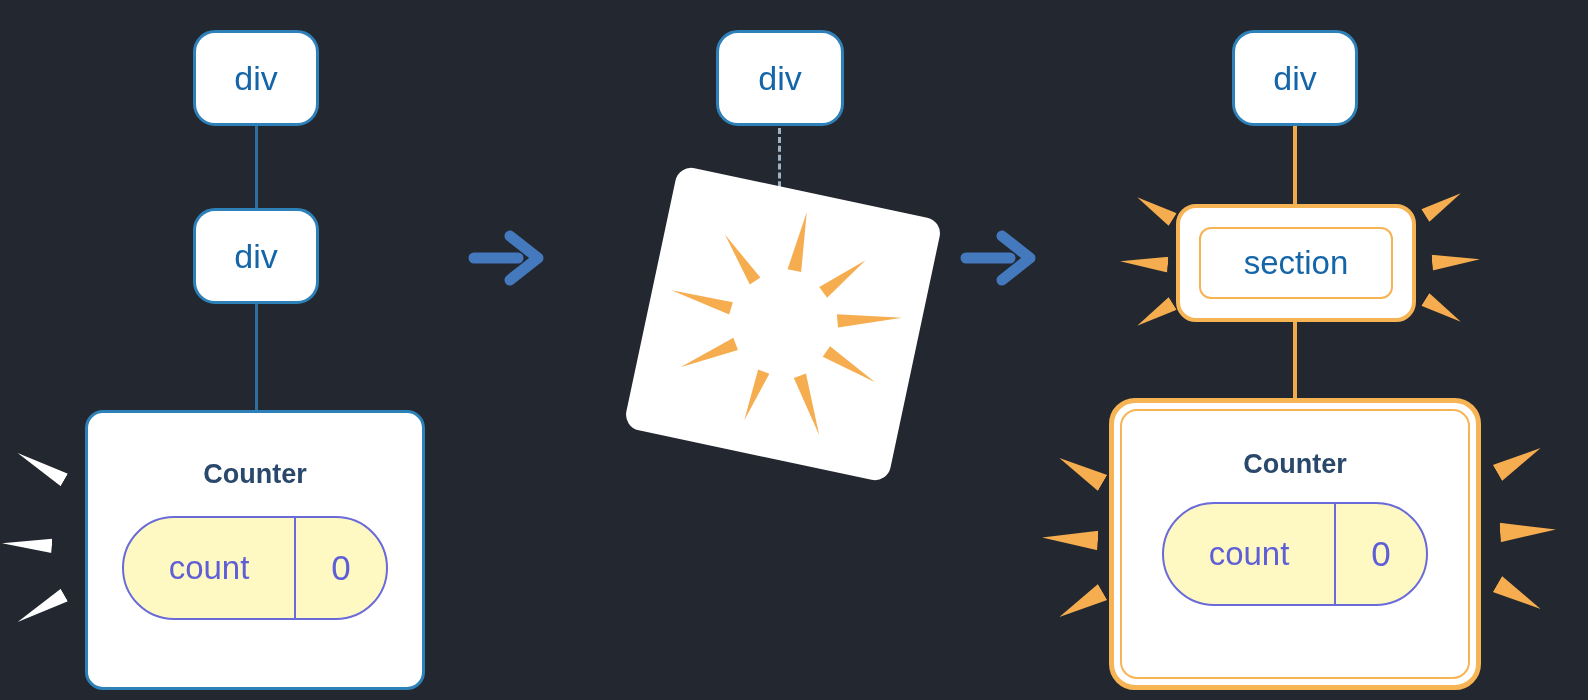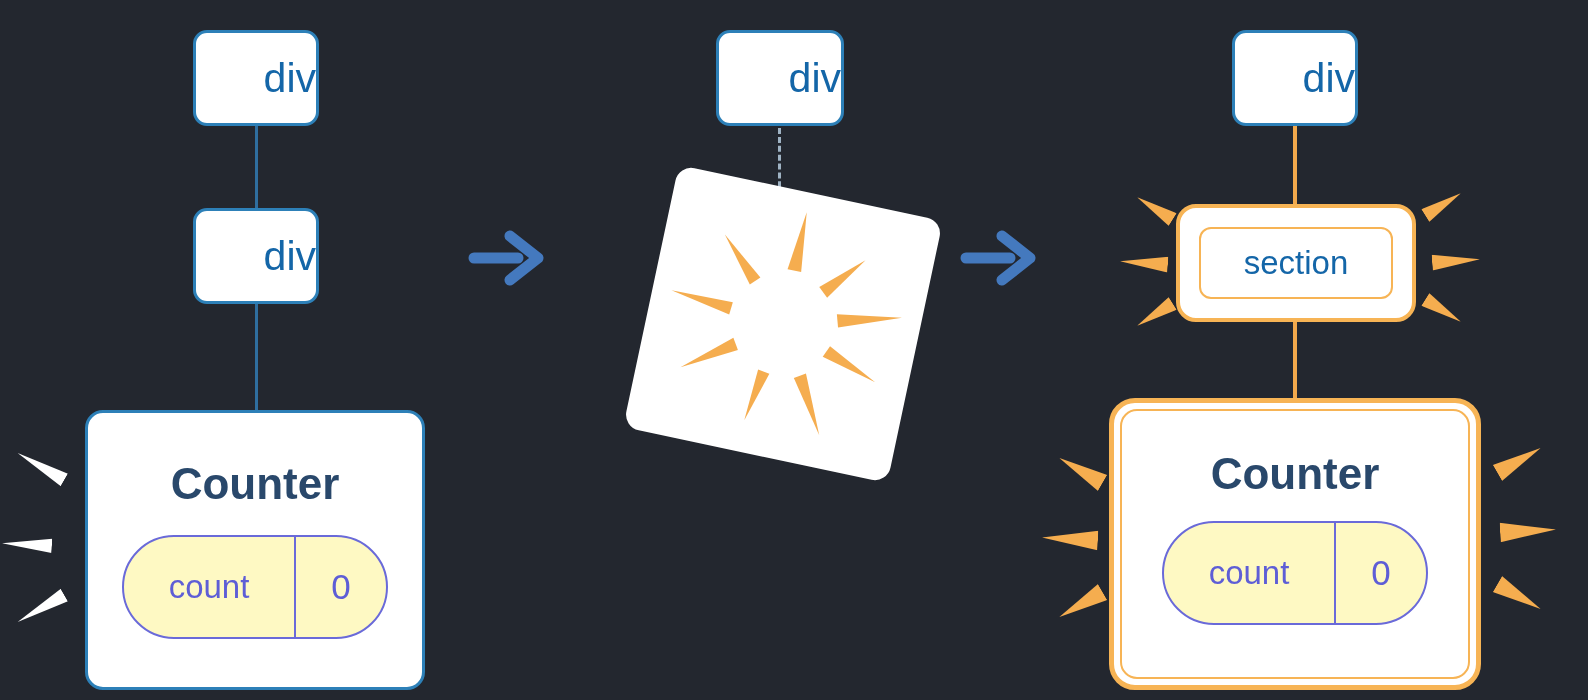--- a/index.html
+++ b/index.html
@@ -4,29 +4,29 @@
 <style>
   html,body { margin:0; padding:0; background:#23272f; }
   .canvas {
     position:relative; width:1588px; height:700px;
     background:#23272f; overflow:hidden;
     font-family:"Liberation Sans", sans-serif;
   }
   .abs { position:absolute; box-sizing:border-box; }
   
   .node {
-    background:#ffffff; border:3px solid #2d80b8; border-radius:14px;
-    display:flex; align-items:center; justify-content:flex-end;
-    color:#1466a8; font-size:41px; font-weight:500;
+    background:#ffffff; border:3px solid #2d80b8; border-radius:22px;
+    display:flex; align-items:center; justify-content:center;
+    color:#1466a8; font-size:34px; font-weight:500;
   }
   
   .card {
     background:#ffffff; border:3px solid #2d80b8; border-radius:18px;
   }
-  .card-title { text-align:center; color:#29486b; font-size:44px; font-weight:600; }
+  .card-title { text-align:center; color:#29486b; font-size:27px; font-weight:600; }
   
   .pill {
     border:2.5px solid #6a6ad9; border-radius:60px; background:#fef9c3;
     display:flex; color:#5e5ed6; font-size:33px; overflow:hidden;
   }
   .pill-key { flex:1; display:flex; align-items:center; justify-content:center;
               border-right:2.5px solid #6a6ad9; }
   .pill-val { width:90px; display:flex; align-items:center; justify-content:center; font-size:35px; }
   
   .vline   { width:3px; background:#2f6e9f; }

